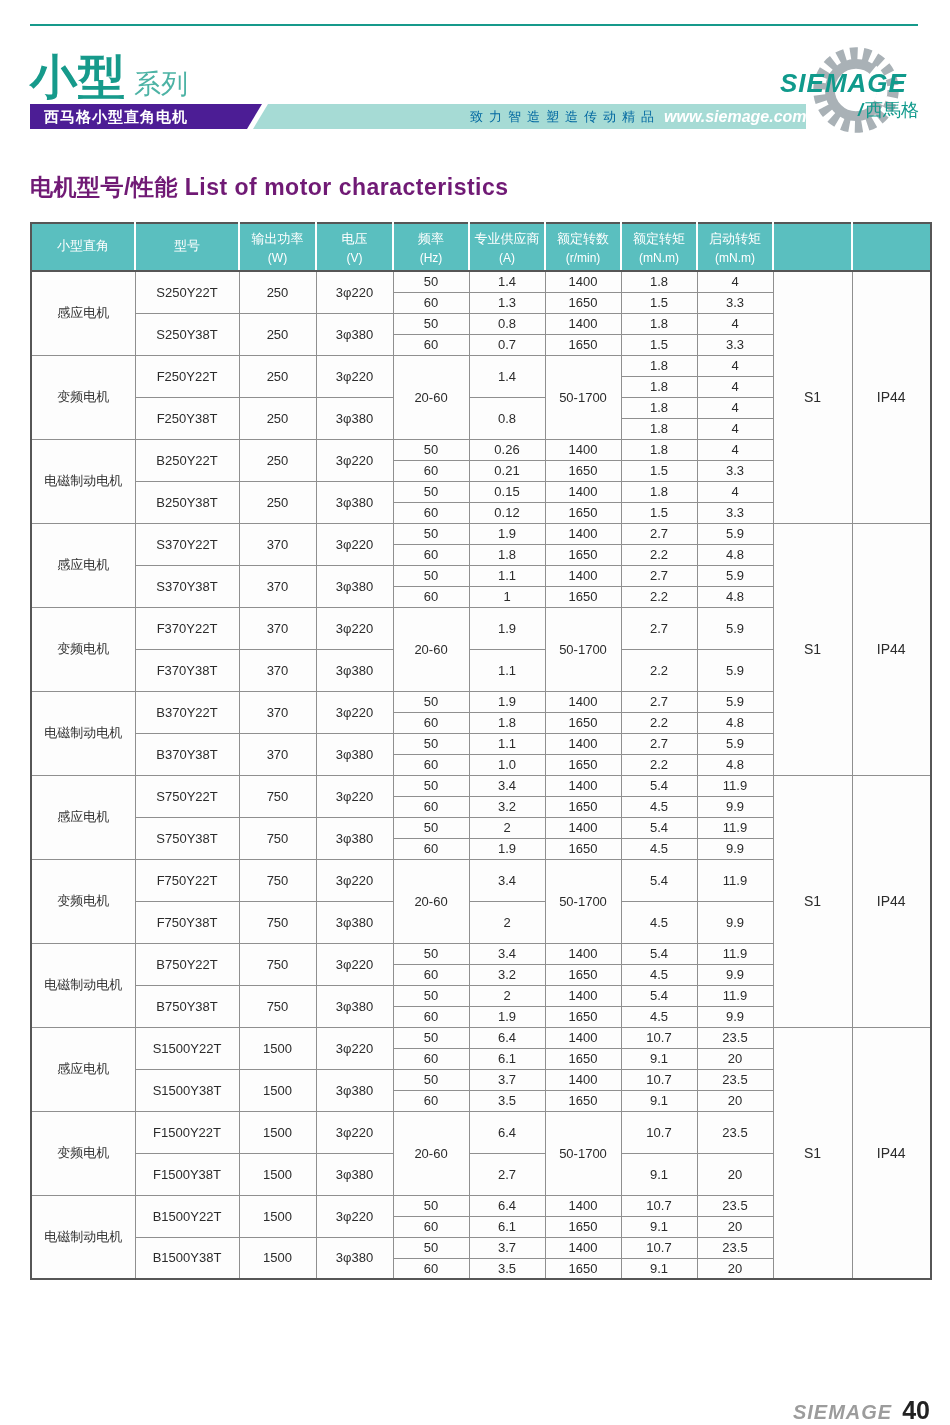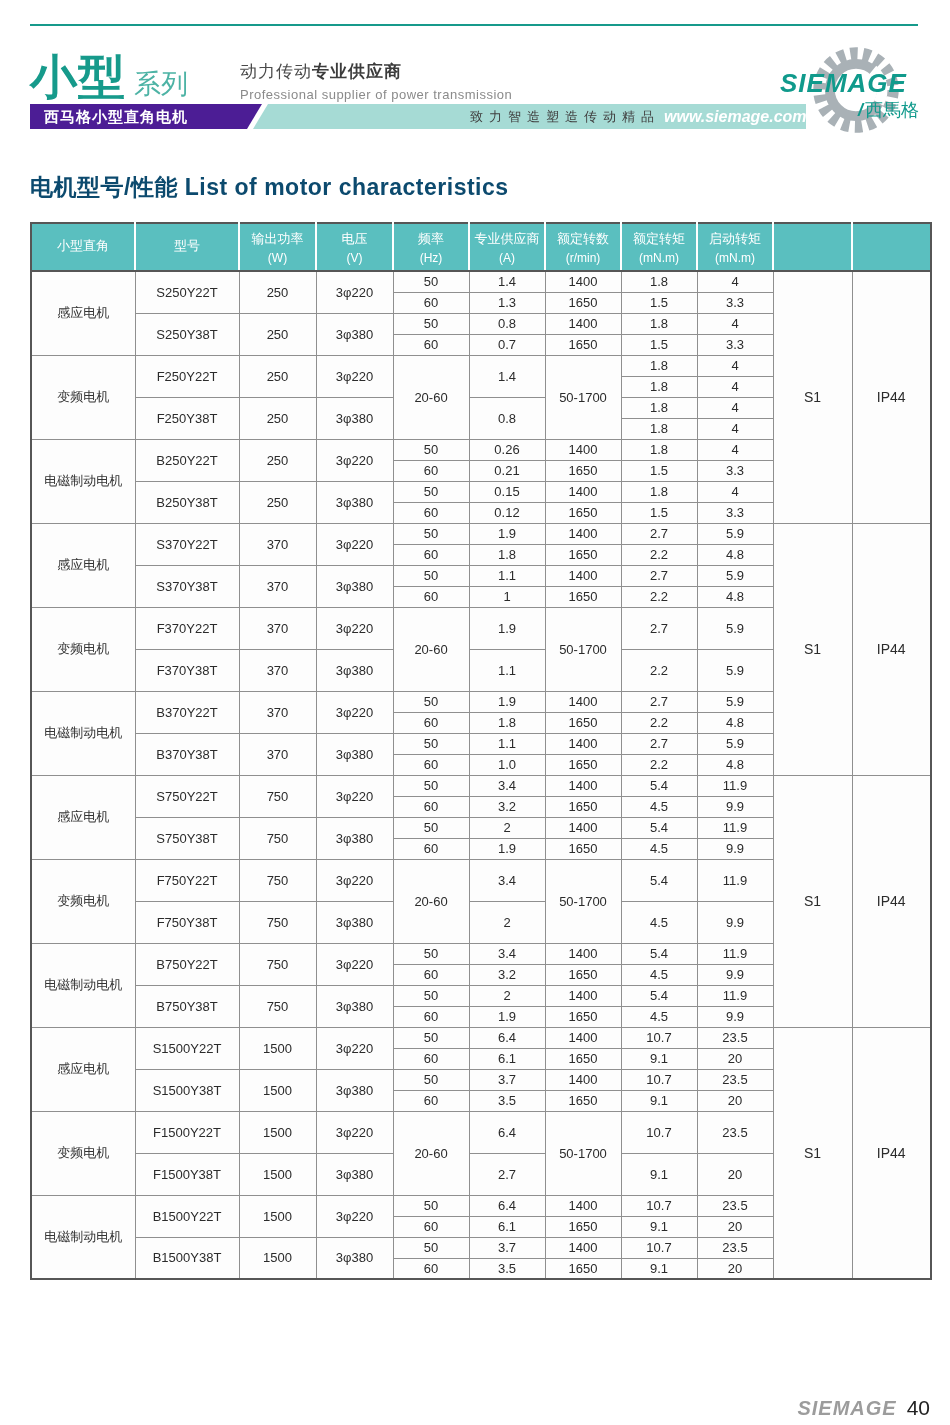--- a/index.html
+++ b/index.html
@@ -17,66 +17,62 @@
   .supplier .cn { font-size:17px; color:#4a4a4a; letter-spacing:1px; }
   .supplier .cn b { color:#3c3c3c; }
   .supplier .en { font-size:13px; color:#8a8a8a; margin-top:4px; letter-spacing:0.5px; }
 
   
   .bar-dark { position:absolute; left:30px; top:104px; width:232px; height:25px; background:#4c1d95;
               clip-path:polygon(0 0,100% 0,calc(100% - 15px) 100%,0 100%); }
   .bar-dark span { display:block; line-height:25px; padding-left:14px; color:#ffffff; font-weight:700; font-size:15px; letter-spacing:1px; }
   .bar-light { position:absolute; left:253px; top:104px; width:553px; height:25px; background:#a6dbd5;
                clip-path:polygon(15px 0,100% 0,100% 100%,0 100%); }
-  .slogan { position:absolute; left:470px; top:104px; line-height:25px; font-size:13px; letter-spacing:6px; color:#404040; }
+  .slogan { position:absolute; left:470px; top:104px; line-height:25px; font-size:13px; letter-spacing:6px; color:#0369a1; }
   .site-url { position:absolute; left:664px; top:104px; line-height:25px; font-size:16px; font-weight:700; font-style:italic; color:#ffffff; }
 
   
   .logo { position:absolute; left:780px; top:36px; width:160px; height:105px; }
   .logo svg { position:absolute; left:22px; top:0px; }
   .logo .brand { position:absolute; left:0px; top:32px; font-size:26px; font-weight:900; font-style:italic; color:#109a8c; letter-spacing:1px; white-space:nowrap; }
   .logo .cn { position:absolute; left:78px; top:62px; font-size:18px; color:#109a8c; white-space:nowrap; }
   .logo .swoosh { color:#109a8c; font-style:italic; font-weight:700; margin-right:2px; }
 
-  .section-title { position:absolute; left:30px; top:172px; font-size:23px; font-weight:700; color:#0c4a6e; letter-spacing:0.5px; }
+  .section-title { position:absolute; left:30px; top:172px; font-size:23px; font-weight:700; color:#701a75; letter-spacing:0.5px; }
 
   
   .table-wrap { position:absolute; left:30px; top:222px; }
   table { border-collapse:collapse; table-layout:fixed; width:900px; border:2px solid #565656; background:#fdfdfd; }
   th { background:#5abfbf; color:#ffffff; font-weight:400; font-size:13px; height:48px;
        border-right:2px solid #ffffff; border-bottom:2px solid #565656; vertical-align:middle; text-align:center; }
   th:last-child { border-right:none; }
   th .h2 { margin-top:3px; font-size:12px; }
   td { border:1px solid #8f8f8f; text-align:center; vertical-align:middle; font-size:13px; color:#2b2b2b; padding:0; background:#fdfdfd; }
   tr { height:21px; }
   tr.tall { height:42px; }
   tr.bs td { border-top:1.6px solid #5a5a5a; }
   td.cat { font-size:13px; color:#333333; }
   td.merge { font-size:14px; }
 
   
   .footer { position:absolute; right:20px; top:1396px; display:flex; align-items:baseline; gap:10px; }
   .footer .fbrand { font-size:20px; font-weight:900; font-style:italic; color:#9c9c9c; letter-spacing:1px; }
-  .footer .fpage { font-size:21px; font-weight:400; color:#222222; }
+  .footer .fpage { font-size:25px; font-weight:700; color:#222222; }
 </style>
 </head>
 <body>
 
 <div class="page">
 
   <div class="top-rule"></div>
 
   <div class="series">
     <span class="big">小型</span><span class="small">系列</span>
   </div>
 
-  <div class="supplier">
-    <div class="cn"><span>动力传动</span><b>专业供应商</b></div>
-    <div class="en">Professional supplier of power transmission</div>
-  </div>
 
   <div class="bar-dark">
     <span>西马格小型直角电机</span>
   </div>
   <div class="bar-light"></div>
   <div class="slogan">致力智造塑造传动精品</div>
   <div class="site-url">www.siemage.com</div>
 
   <div class="logo">
     <svg width="108" height="108" viewBox="0 0 120 120">

